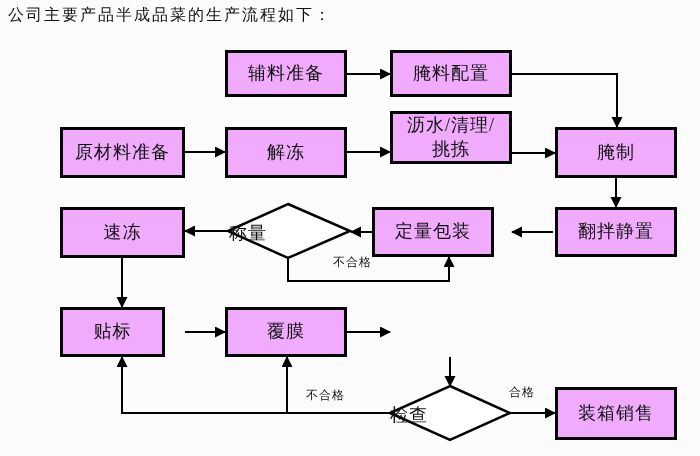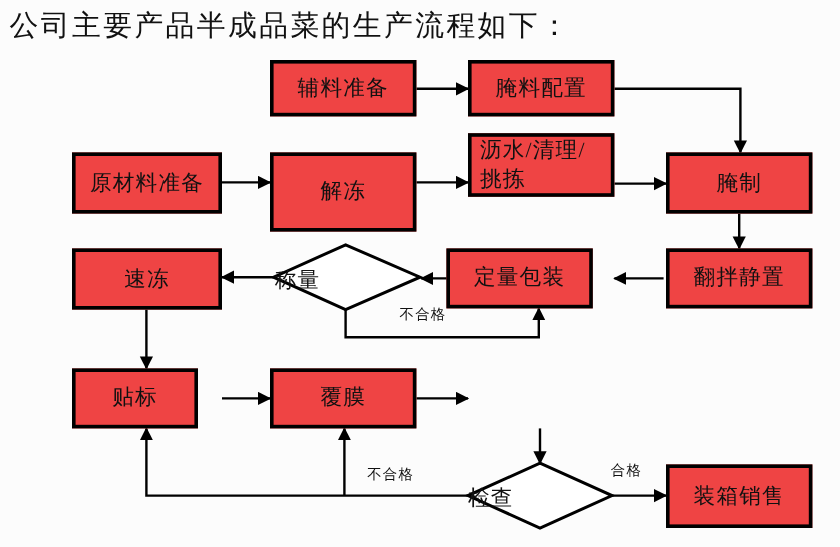--- a/index.html
+++ b/index.html
@@ -3,43 +3,43 @@
 <meta charset="utf-8">
 <style>
   html,body { margin:0; padding:0; background:#fcfcfc; }
   .stage {
     position:relative; width:700px; height:456px; background:#fcfcfc;
     font-family:"Liberation Serif","DejaVu Serif",serif; color:#111;
     overflow:hidden;
   }
   .title {
     position:absolute; left:8px; top:5px;
-    font-size:24px; letter-spacing:2px; white-space:nowrap; z-index:3;
+    font-size:16px; letter-spacing:2px; white-space:nowrap; z-index:3;
   }
   .node {
     position:absolute; display:flex; align-items:center; justify-content:center;
-    background:#ef4444; border:3px solid #000;
+    text-align:center; background:#f0abfc; border:3px solid #000;
     box-sizing:border-box; font-size:18px; letter-spacing:1px; line-height:1.3;
     z-index:2;
   }
   .diamond-label {
     position:absolute; text-align:left; font-size:18px; letter-spacing:1px;
     z-index:3;
   }
   .edge-label {
     position:absolute; font-size:12px; letter-spacing:1px; white-space:nowrap;
     z-index:3;
   }
   svg.wires { position:absolute; left:0; top:0; z-index:1; }
 
   
   #n-auxiliary   { left:225px; top:50px;  width:122px; height:47px; }
   #n-marinade    { left:390px; top:50px;  width:122px; height:47px; }
   #n-raw         { left:60px;  top:127px; width:125px; height:51px; }
-  #n-thaw        { left:225px; top:127px; width:122px; height:66px; }
+  #n-thaw        { left:225px; top:127px; width:122px; height:51px; }
   #n-drain       { left:390px; top:111px; width:122px; height:53px; padding:0 7px; }
   #n-marinating  { left:555px; top:127px; width:122px; height:51px; }
   #n-freeze      { left:60px;  top:207px; width:125px; height:51px; }
   #n-pack        { left:372px; top:207px; width:122px; height:50px; }
   #n-mix         { left:555px; top:207px; width:122px; height:50px; }
   #n-labeling    { left:60px;  top:307px; width:105px; height:50px; }
   #n-film        { left:225px; top:307px; width:122px; height:50px; }
   #n-metal       { left:390px; top:307px; width:122px; height:50px; }
   #n-boxsale     { left:555px; top:387px; width:122px; height:53px; }
 

